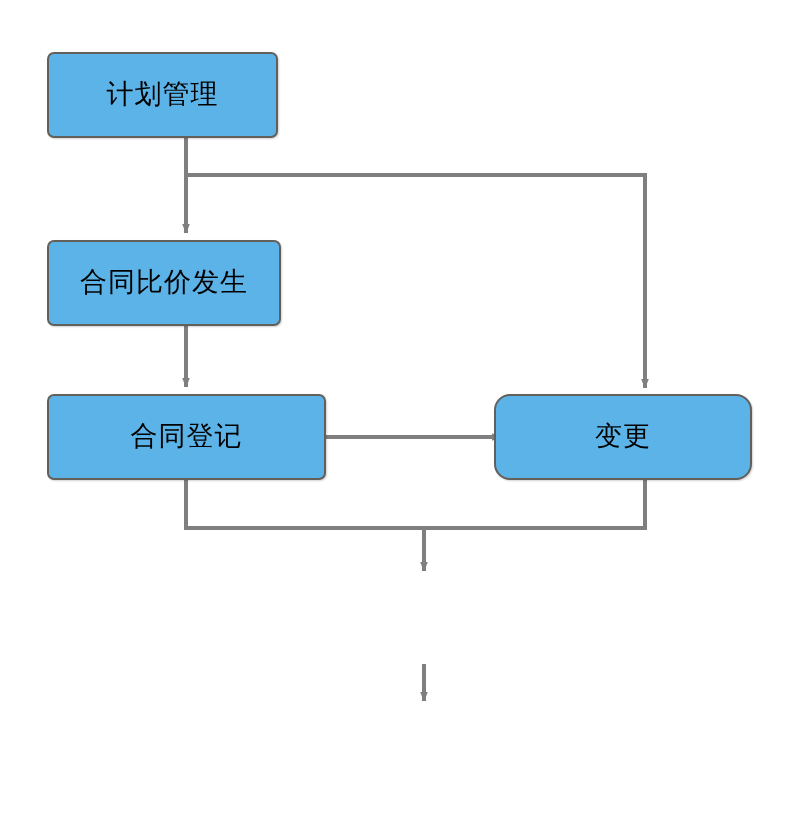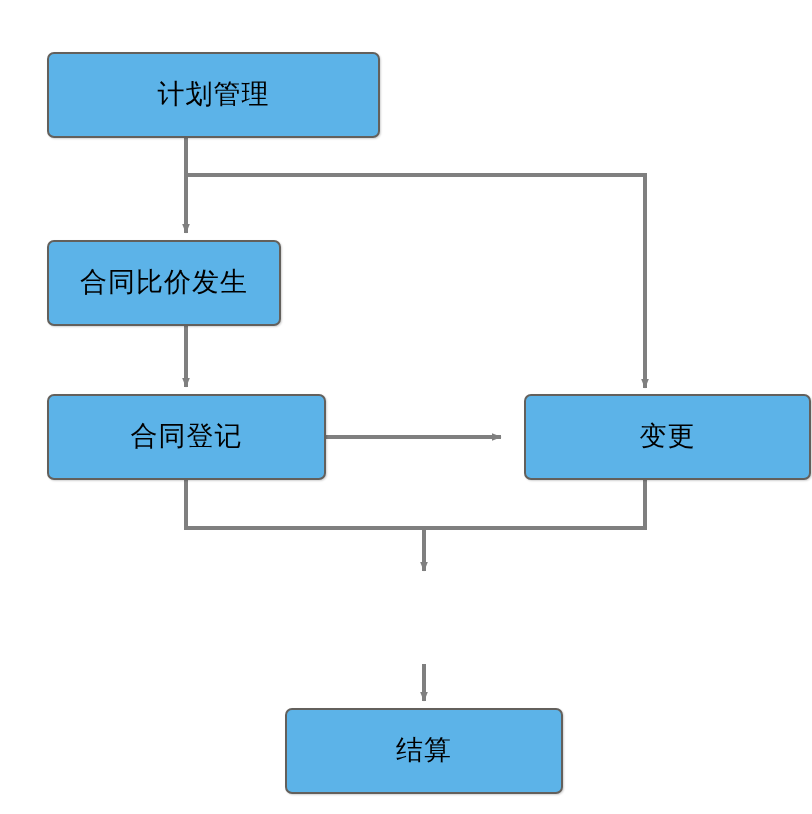--- a/index.html
+++ b/index.html
@@ -43,24 +43,24 @@
     letter-spacing: 1px;
     white-space: nowrap;
     box-shadow: 1px 1px 2px rgba(0,0,0,0.18);
   }
   .node .node-label {
     display: block;
     padding-bottom: 2px;
   }
 
   
-  .n-plan      { left: 47px;  top: 52px;  width: 333px; height: 86px; }
+  .n-plan      { left: 47px;  top: 52px;  width: 231px; height: 86px; }
   .n-compare   { left: 47px;  top: 240px; width: 234px; height: 86px; }
   .n-register  { left: 47px;  top: 394px; width: 279px; height: 86px; }
-  .n-change    { left: 524px; top: 394px; width: 287px; height: 86px; }
+  .n-change    { left: 494px; top: 394px; width: 258px; height: 86px; border-radius: 16px; }
   .n-process   { left: 285px; top: 578px; width: 278px; height: 86px; }
   .n-settle    { left: 285px; top: 708px; width: 278px; height: 86px; }
 </style>
 </head>
 <body>
 
 <div id="canvas">
 
   <svg id="edges" viewBox="0 0 812 814" width="812" height="814" xmlns="http://www.w3.org/2000/svg">
     <defs>
@@ -97,17 +97,14 @@
 
   <div class="node n-register">
     <span class="node-label">合同登记</span>
   </div>
 
   <div class="node n-change">
     <span class="node-label">变更</span>
   </div>
 
 
-  <div class="node n-settle">
-    <span class="node-label">结算</span>
-  </div>
 
 </div>
 
 </body></html>

